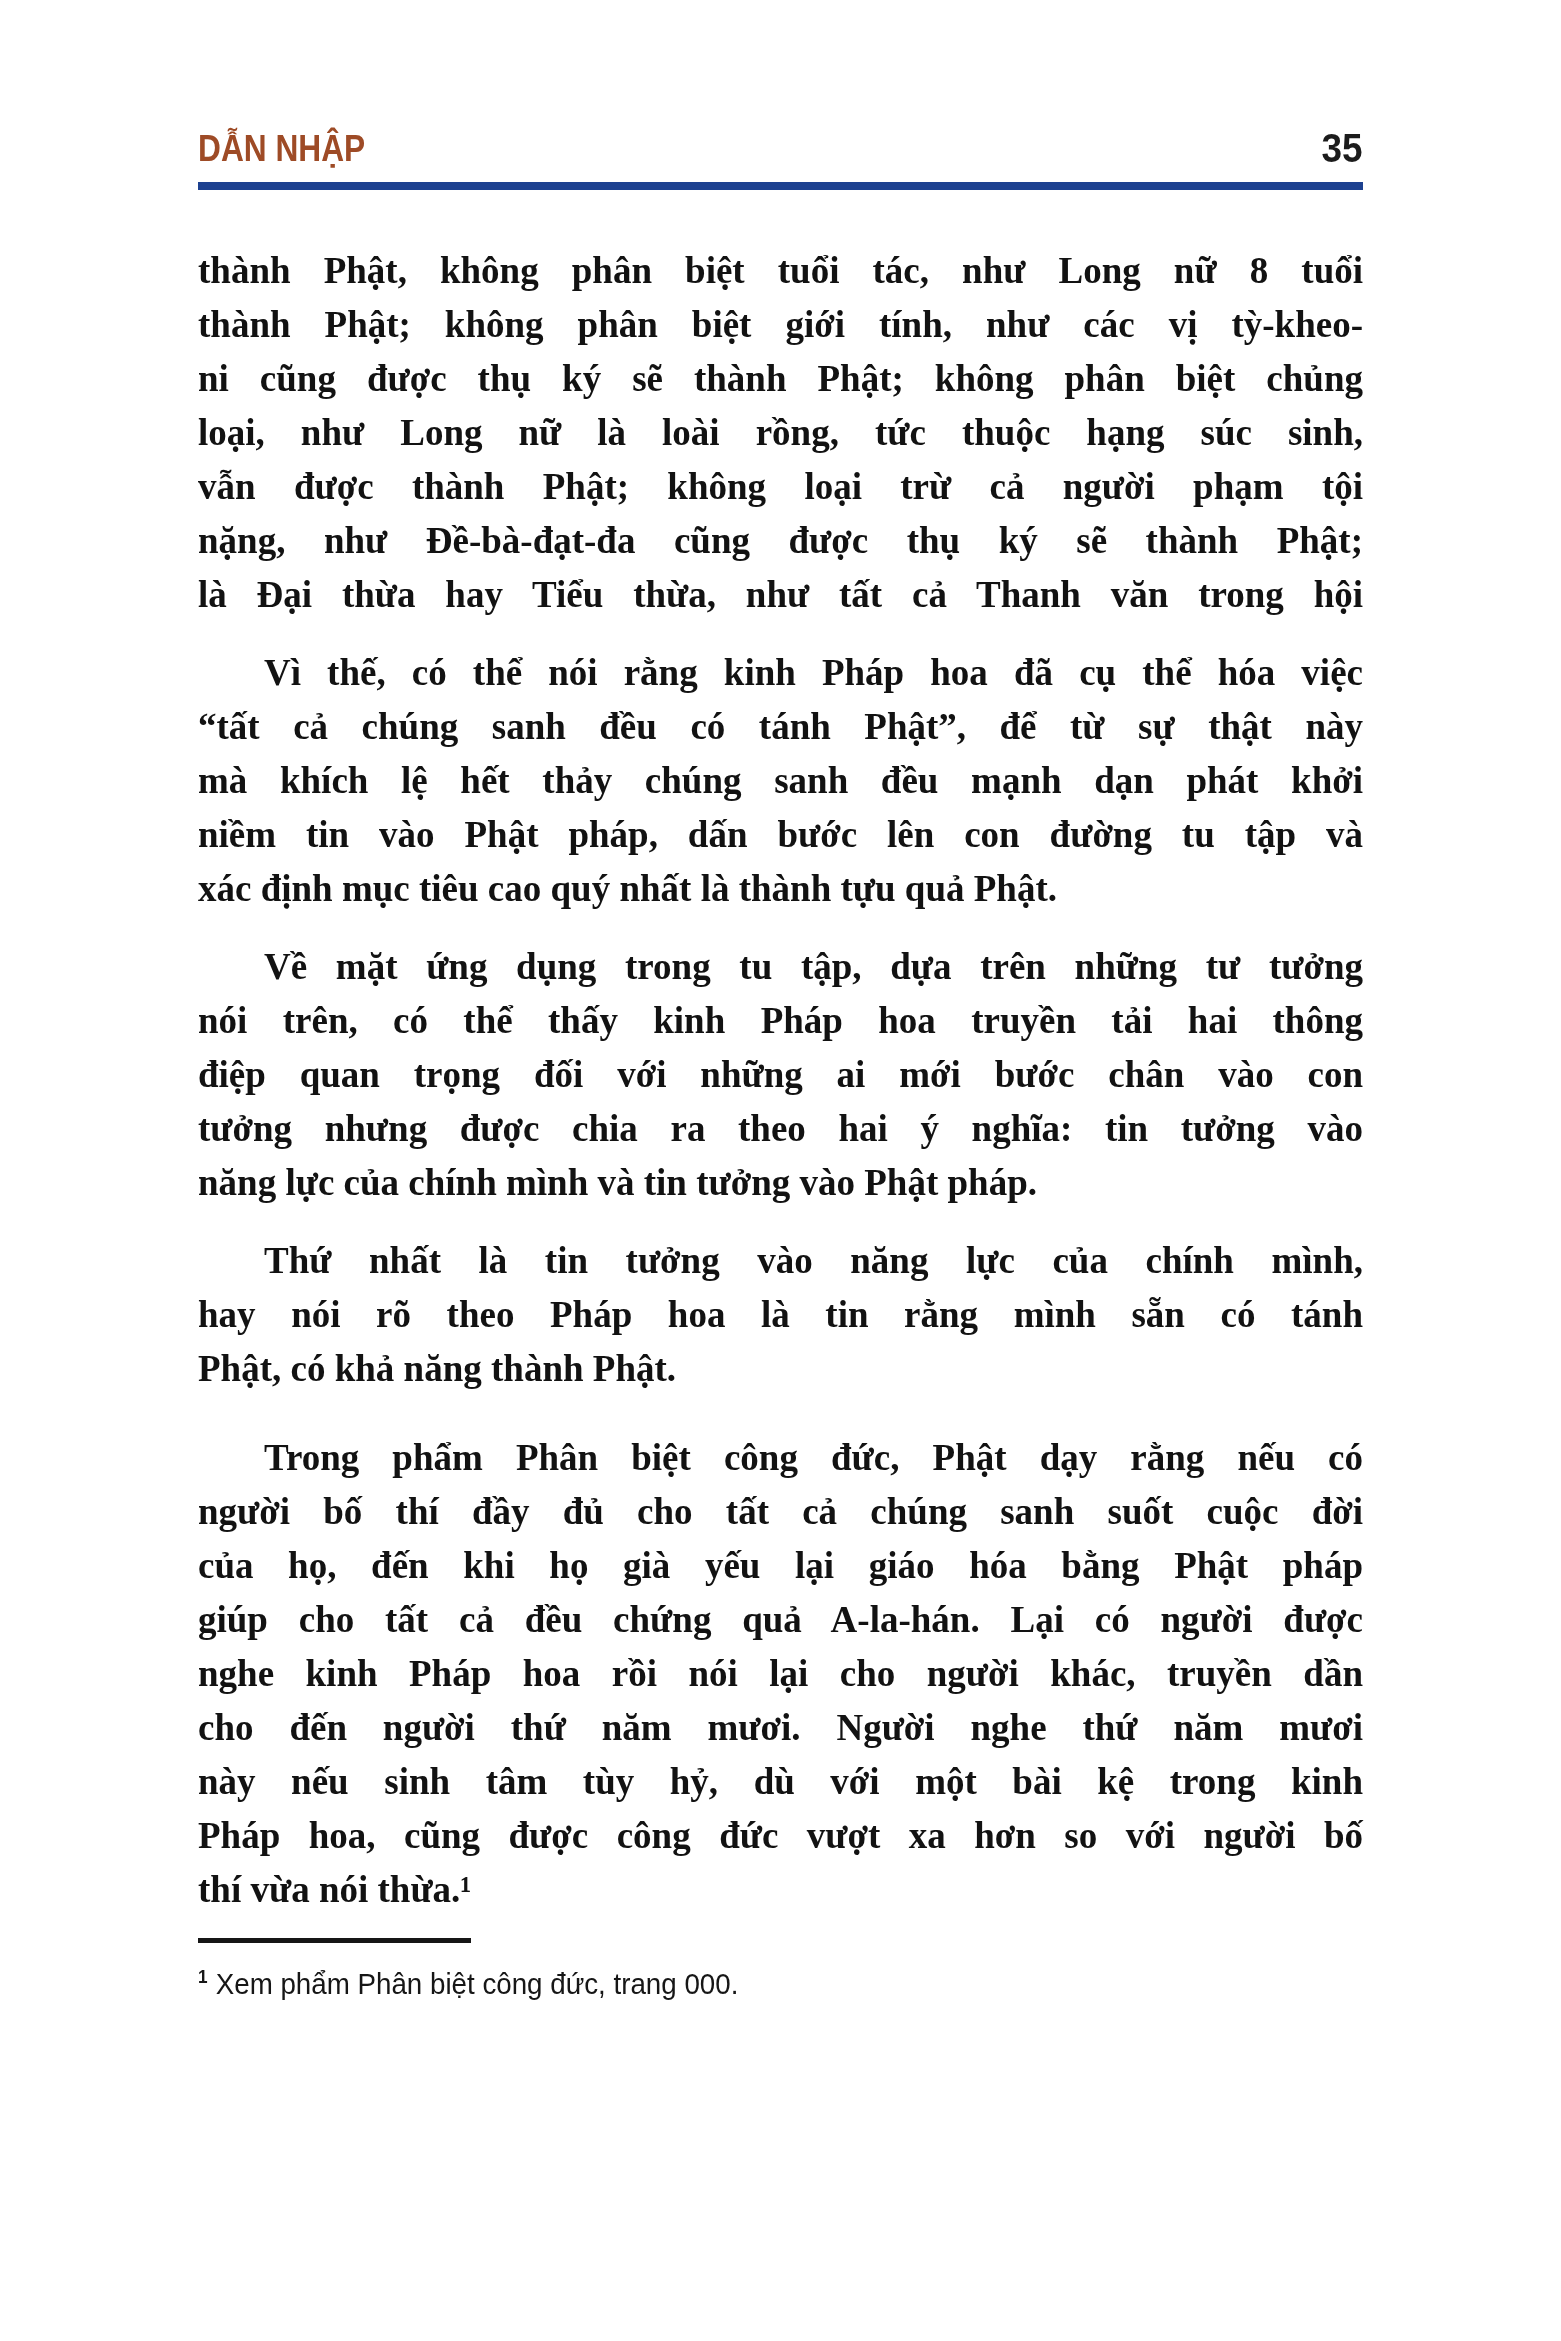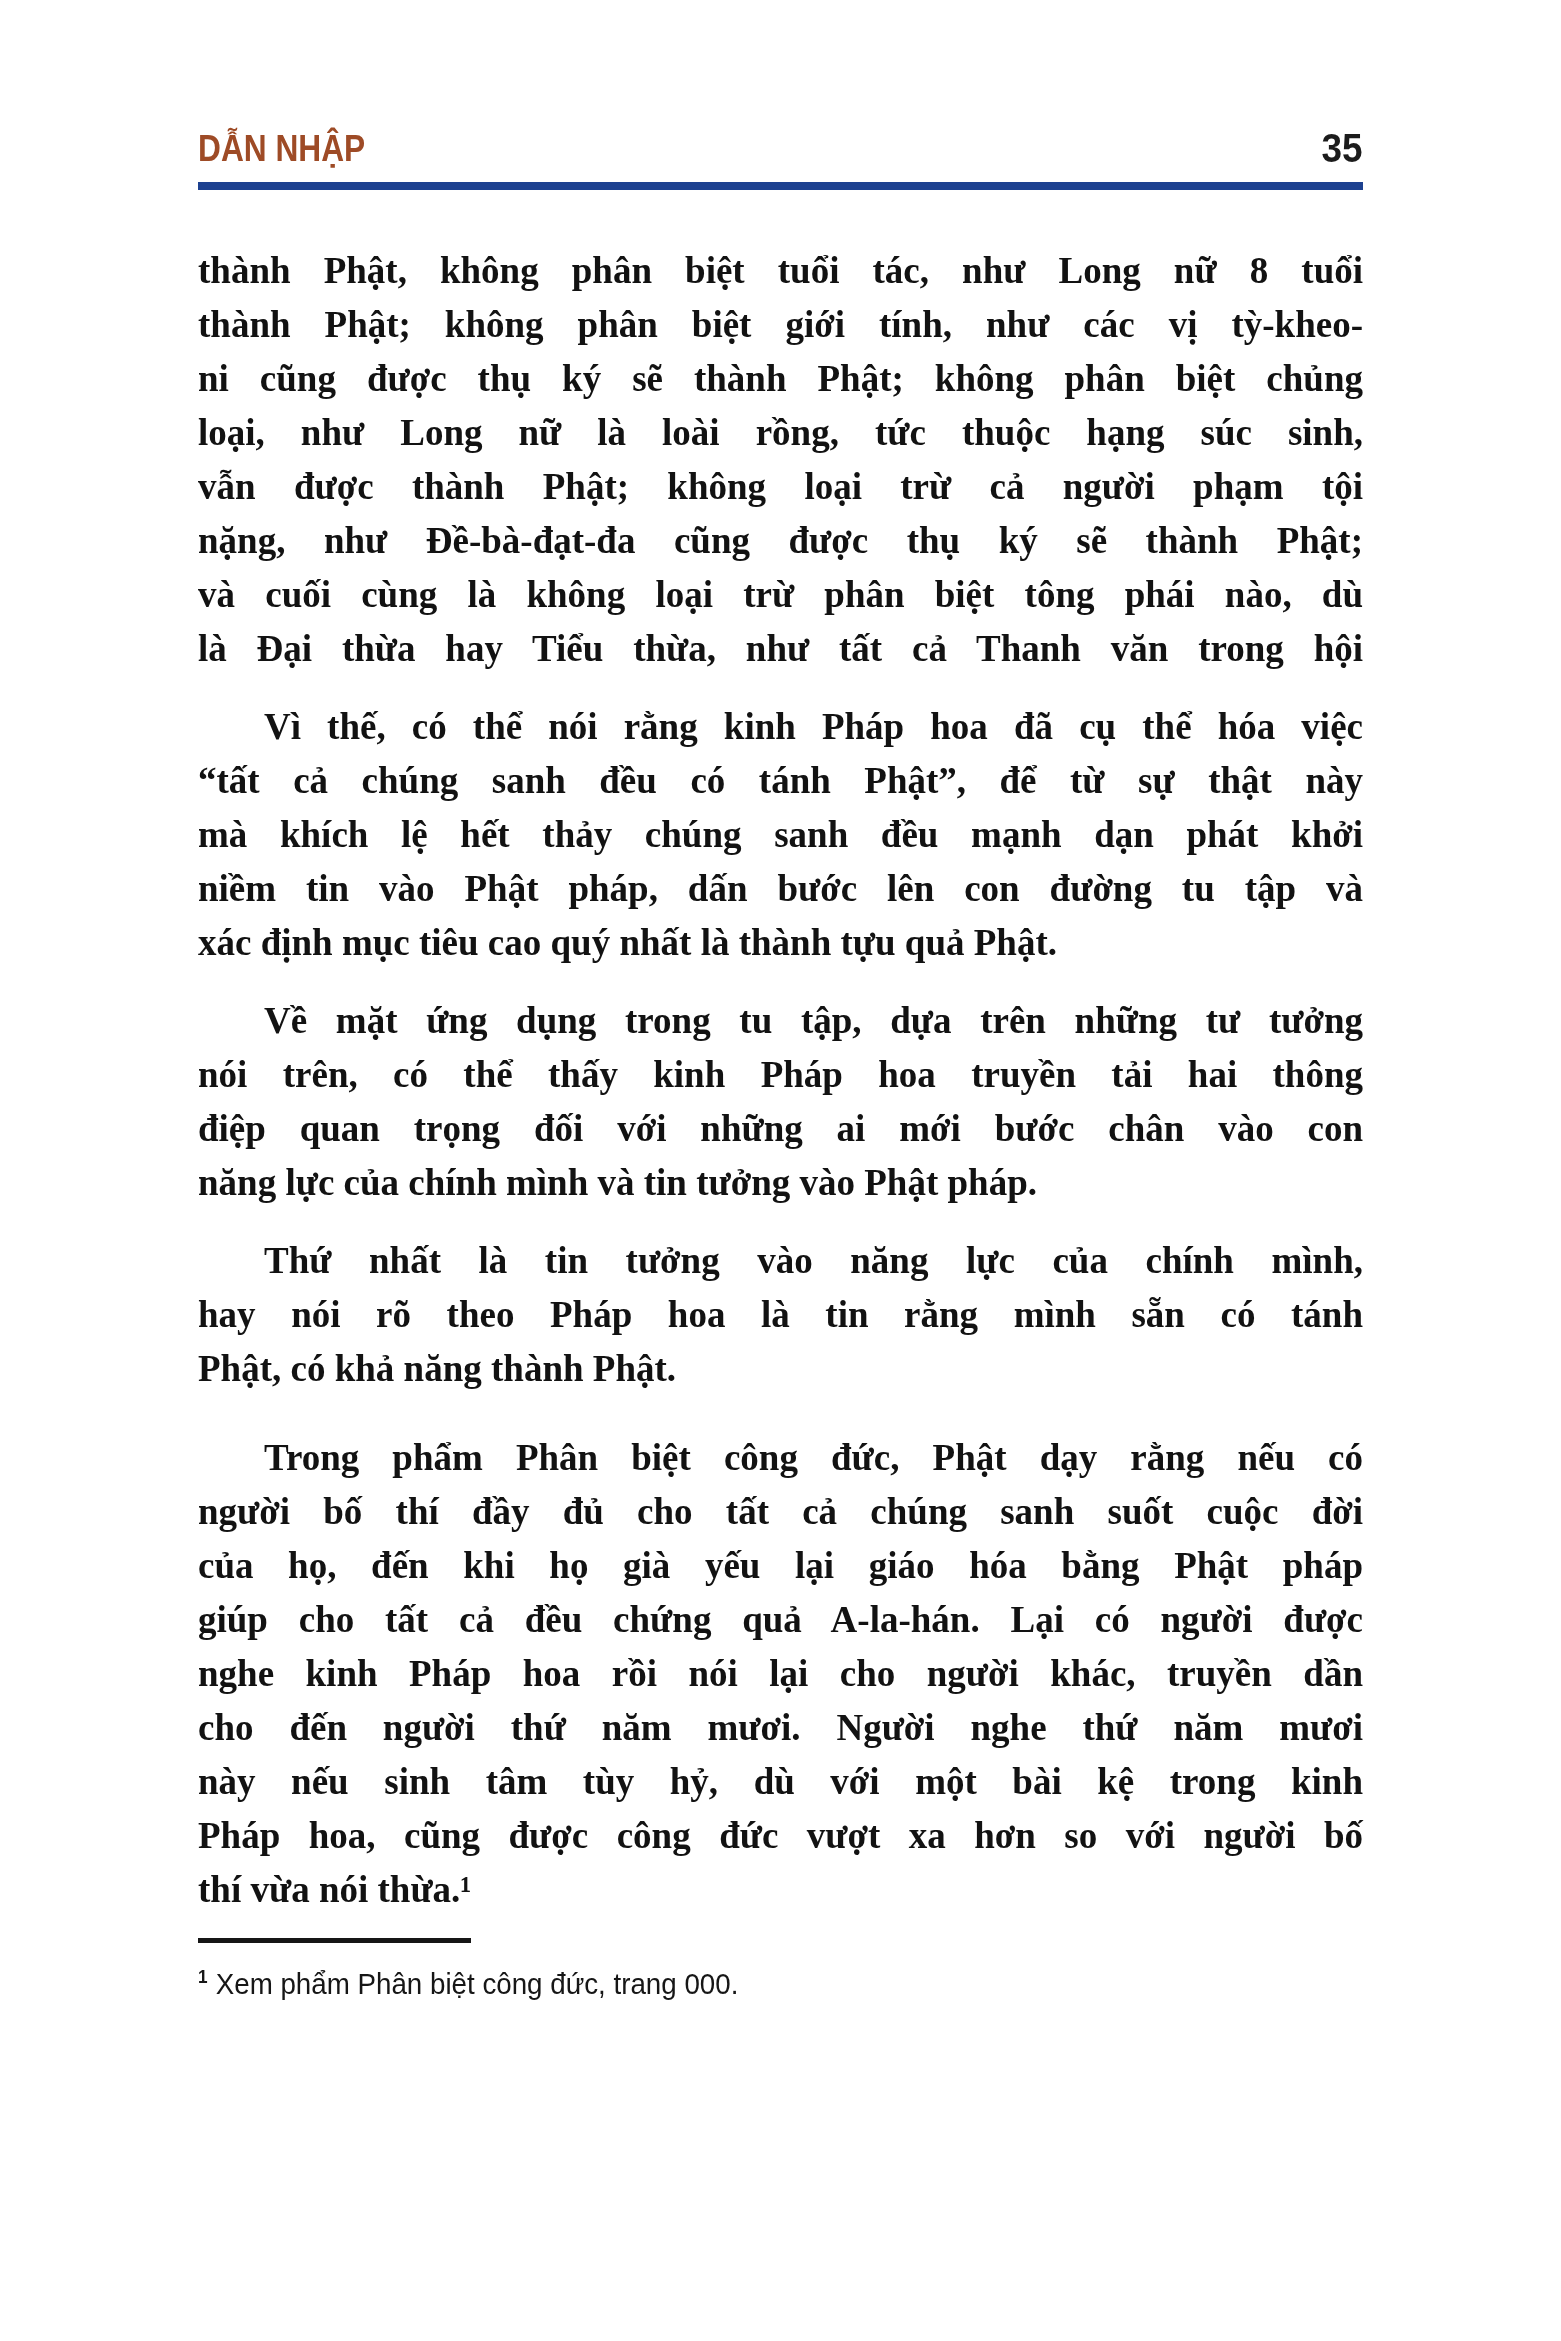--- a/index.html
+++ b/index.html
@@ -91,34 +91,34 @@
   <div class="header-rule"></div>
 
   <div class="content">
       <div class="paragraph">
         <div class="line">thành Phật, không phân biệt tuổi tác, như Long nữ 8 tuổi</div>
         <div class="line">thành Phật; không phân biệt giới tính, như các vị tỳ-kheo-</div>
         <div class="line">ni cũng được thụ ký sẽ thành Phật; không phân biệt chủng</div>
         <div class="line">loại, như Long nữ là loài rồng, tức thuộc hạng súc sinh,</div>
         <div class="line">vẫn được thành Phật; không loại trừ cả người phạm tội</div>
         <div class="line">nặng, như Đề-bà-đạt-đa cũng được thụ ký sẽ thành Phật;</div>
-        <div class="line">và cuối cùng là không loại trừ phân biệt tông phái nào, dù</div>
         <div class="line">là Đại thừa hay Tiểu thừa, như tất cả Thanh văn trong hội</div>
       </div>
       <div class="paragraph indent">
         <div class="line">Vì thế, có thể nói rằng kinh Pháp hoa đã cụ thể hóa việc</div>
         <div class="line">“tất cả chúng sanh đều có tánh Phật”, để từ sự thật này</div>
         <div class="line">mà khích lệ hết thảy chúng sanh đều mạnh dạn phát khởi</div>
         <div class="line">niềm tin vào Phật pháp, dấn bước lên con đường tu tập và</div>
         <div class="line last">xác định mục tiêu cao quý nhất là thành tựu quả Phật.</div>
       </div>
       <div class="paragraph indent">
         <div class="line">Về mặt ứng dụng trong tu tập, dựa trên những tư tưởng</div>
         <div class="line">nói trên, có thể thấy kinh Pháp hoa truyền tải hai thông</div>
         <div class="line">điệp quan trọng đối với những ai mới bước chân vào con</div>
+        <div class="line">tưởng nhưng được chia ra theo hai ý nghĩa: tin tưởng vào</div>
         <div class="line last">năng lực của chính mình và tin tưởng vào Phật pháp.</div>
       </div>
       <div class="paragraph indent">
         <div class="line">Thứ nhất là tin tưởng vào năng lực của chính mình,</div>
         <div class="line">hay nói rõ theo Pháp hoa là tin rằng mình sẵn có tánh</div>
         <div class="line last">Phật, có khả năng thành Phật.</div>
       </div>
       <div class="paragraph indent">
         <div class="line">Trong phẩm Phân biệt công đức, Phật dạy rằng nếu có</div>
         <div class="line">người bố thí đầy đủ cho tất cả chúng sanh suốt cuộc đời</div>

